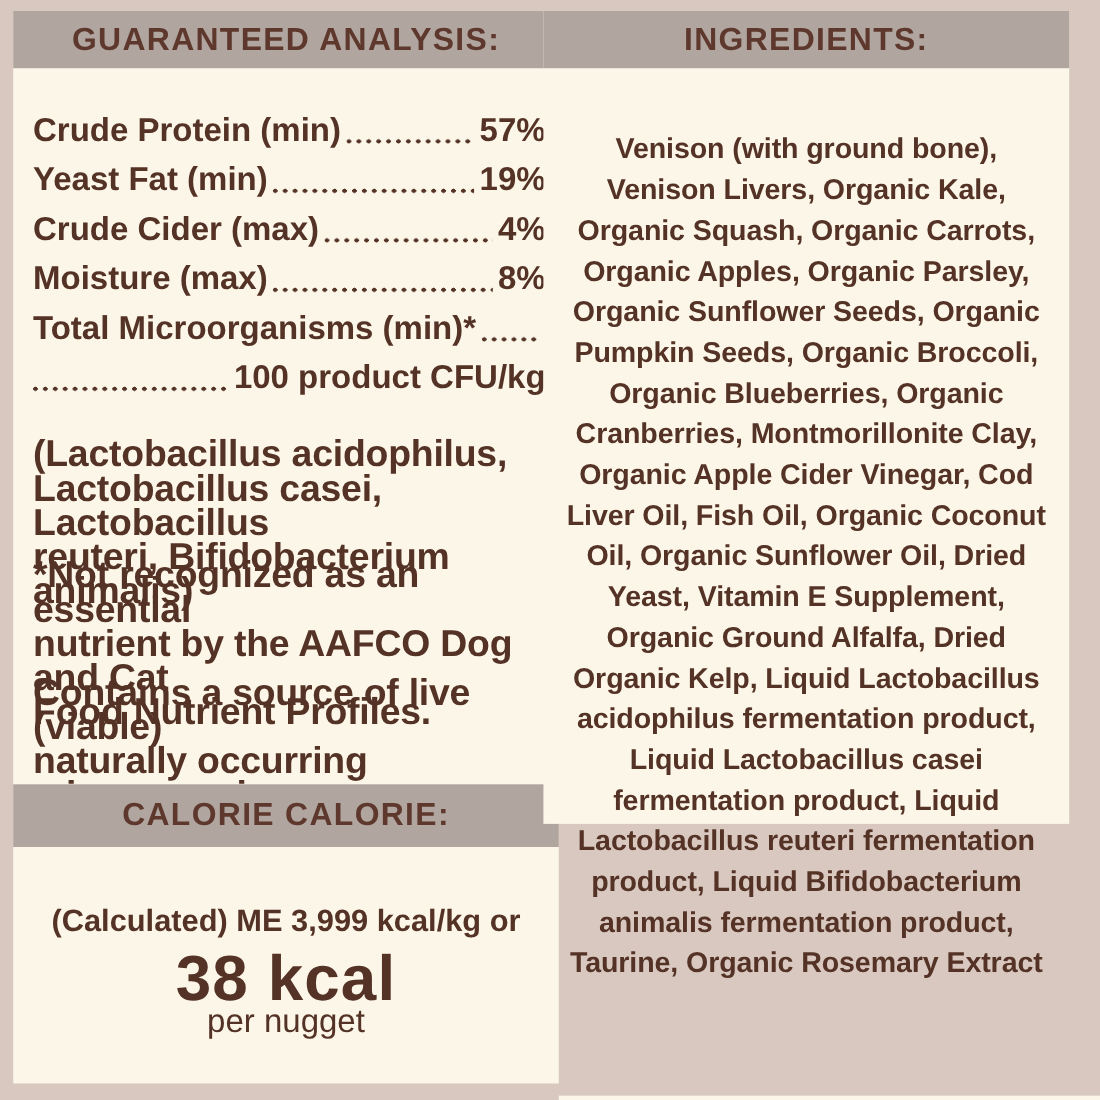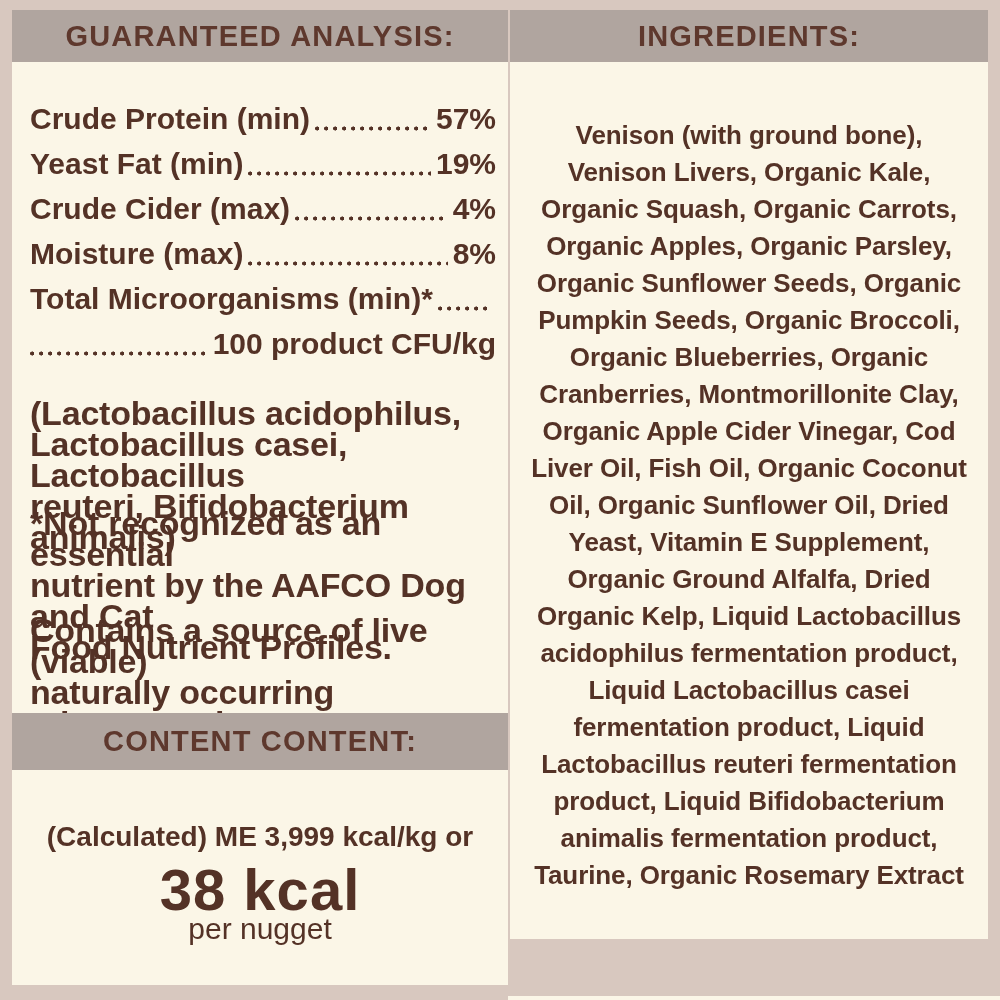--- a/index.html
+++ b/index.html
@@ -14,21 +14,21 @@
   body{width:1000px;height:1000px;overflow:hidden;}
   .canvas{
     position:relative;width:1000px;height:1000px;
     background:var(--frame);
     color:var(--ink);
     font-family:"Liberation Sans",sans-serif;
     font-weight:700;
   }
   .panel{position:absolute;top:10px;background:var(--panel);}
   .panel-left{left:12px;width:496px;height:975px;}
-  .panel-right{left:510px;width:478px;height:929px;}
+  .panel-right{left:494px;width:478px;height:739px;}
 
   .band{position:absolute;left:0;right:0;top:0;height:52px;background:var(--band);text-align:center;}
   .band h2{margin:0;font-size:29px;line-height:52px;letter-spacing:1.2px;color:var(--band_ink);font-weight:700;white-space:nowrap;}
   .band-calorie{top:703px;height:57px;}
   .band-calorie h2{line-height:57px;}
 
   .rows{position:absolute;left:18px;right:12px;top:86px;}
   .row{display:flex;height:45px;line-height:45px;font-size:30px;}
   .lbl,.val{white-space:nowrap;}
   .leader{
@@ -95,21 +95,21 @@
     <p class="note note-species">(Lactobacillus acidophilus,
 Lactobacillus casei, Lactobacillus
 reuteri, Bifidobacterium animalis)</p>
     <p class="note note-footnote">*Not recognized as an essential
 nutrient by the AAFCO Dog and Cat
 Food Nutrient Profiles.</p>
     <p class="note note-live">Contains a source of live (viable)
 naturally occurring microorganisms</p>
 
     <header class="band band-calorie">
-      <h2>CONTENT CONTENT:</h2>
+      <h2>CALORIE CALORIE:</h2>
     </header>
 
     <p class="calc-line">(Calculated) ME 3,999 kcal/kg or</p>
     <div class="kcal-big">38 kcal</div>
     <div class="kcal-per">per nugget</div>
 
   </section>
 
   <section class="panel panel-right">
     <header class="band">

